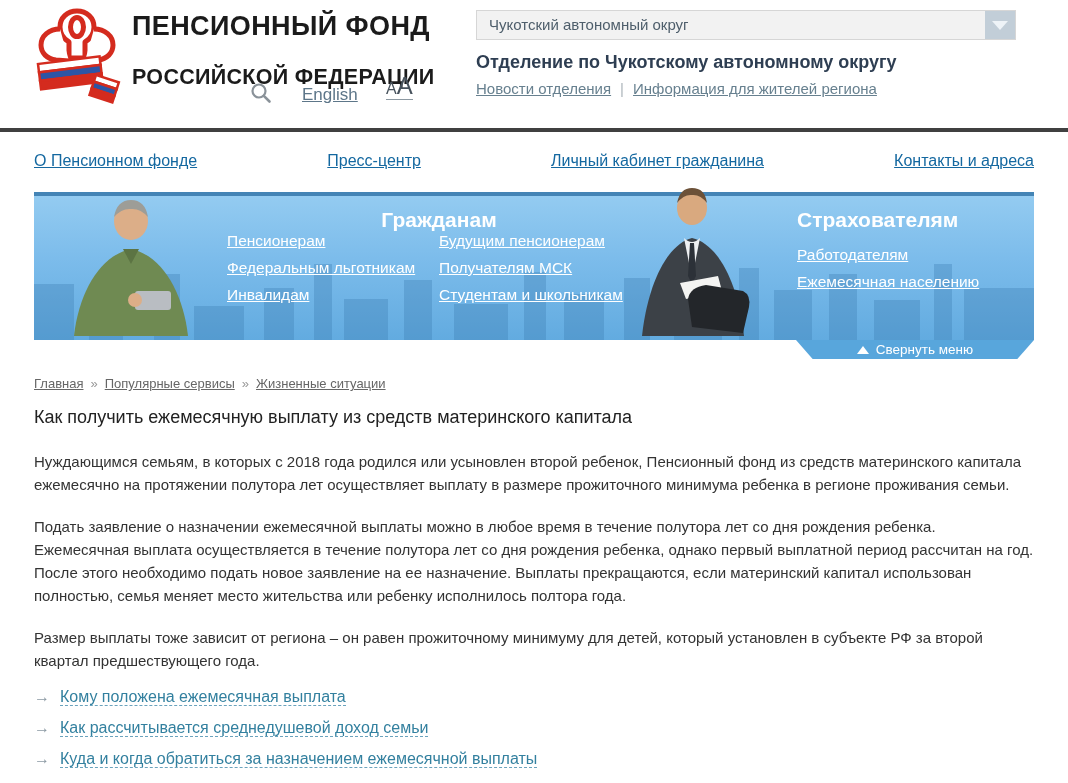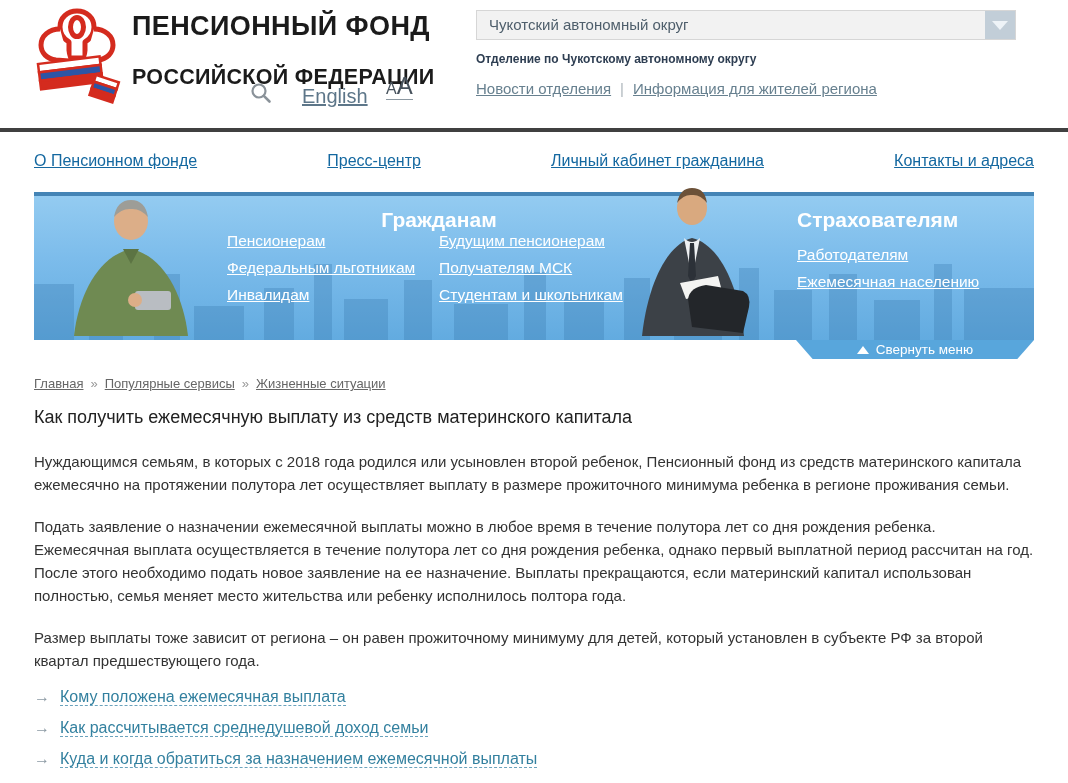--- a/index.html
+++ b/index.html
@@ -8,37 +8,37 @@
   .content{width:1000px;margin:0 auto;position:relative;}
   a{cursor:pointer;}
 
   
   .header{height:128px;position:relative;}
   .logo{position:absolute;left:-8px;top:4px;width:102px;height:100px;}
   .brand{position:absolute;left:98px;top:12px;color:#1b1b1b;white-space:nowrap;}
   .brand-l1{font-size:27px;font-weight:bold;letter-spacing:.4px;line-height:1.05;}
   .brand-l2{font-size:21.5px;font-weight:bold;letter-spacing:.3px;line-height:1.15;margin-top:25px;}
   .search-btn{position:absolute;left:216px;top:82px;width:22px;height:22px;}
-  .english{position:absolute;left:268px;top:85px;font-size:20px;color:#5d7689;
+  .english{position:absolute;left:268px;top:85px;font-size:17px;color:#5d7689;
     text-decoration:underline;}
   .fontsize{position:absolute;left:352px;top:74px;color:#47525c;
     border-bottom:1px solid #8c98a1;padding-bottom:1px;line-height:1;}
   .fontsize .a-small{font-size:16px;}
   .fontsize .a-big{font-size:24px;}
 
   .region{position:absolute;left:442px;top:0;width:542px;height:128px;}
   .select{position:absolute;top:10px;left:0;width:540px;height:30px;
     border:1px solid #d6d6d6;background:#f2f2f2;box-sizing:border-box;}
   .select-value{display:block;line-height:28px;padding-left:12px;font-size:15px;
     color:#4e5e6b;white-space:nowrap;overflow:hidden;}
   .select-btn{position:absolute;right:0;top:0;width:30px;height:28px;background:#c2ced8;
     border:none;display:flex;align-items:center;justify-content:center;padding:0;}
   .select-btn .tri{width:0;height:0;border-left:8px solid transparent;
     border-right:8px solid transparent;border-top:9px solid #eef3f7;}
-  .branch-title{position:absolute;top:52px;left:0;font-size:12px;font-weight:bold;
+  .branch-title{position:absolute;top:52px;left:0;font-size:18px;font-weight:bold;
     color:#2e3e52;white-space:nowrap;}
   .branch-links{position:absolute;top:80px;left:0;font-size:15px;white-space:nowrap;}
   .branch-links a{color:#67808f;text-decoration:underline;}
   .branch-sep{color:#aeb6bc;margin:0 9px;}
 
   
   .nav-wrap{border-top:4px solid #404040;}
   .nav{display:flex;justify-content:space-between;align-items:center;
     padding:20px 0 22px;}
   .nav a{font-size:16px;color:var(--nav-link,#1468a0);text-decoration:underline;}

